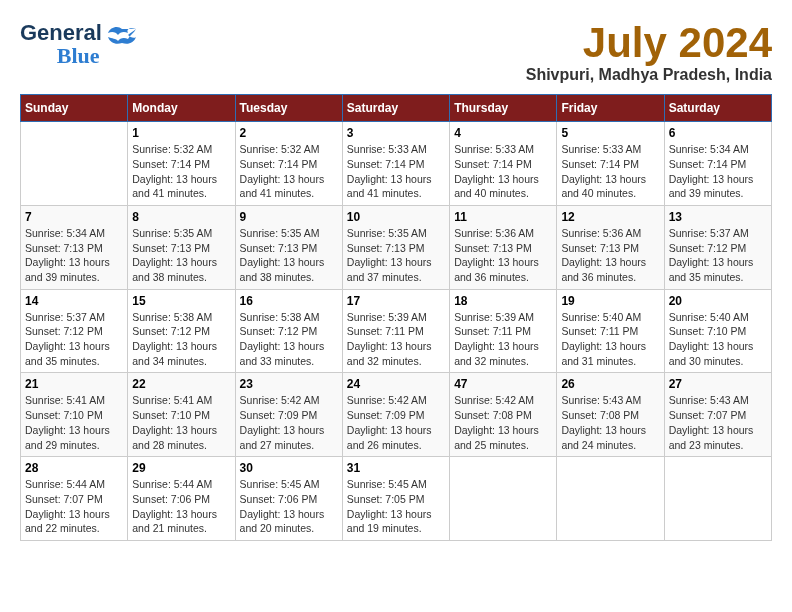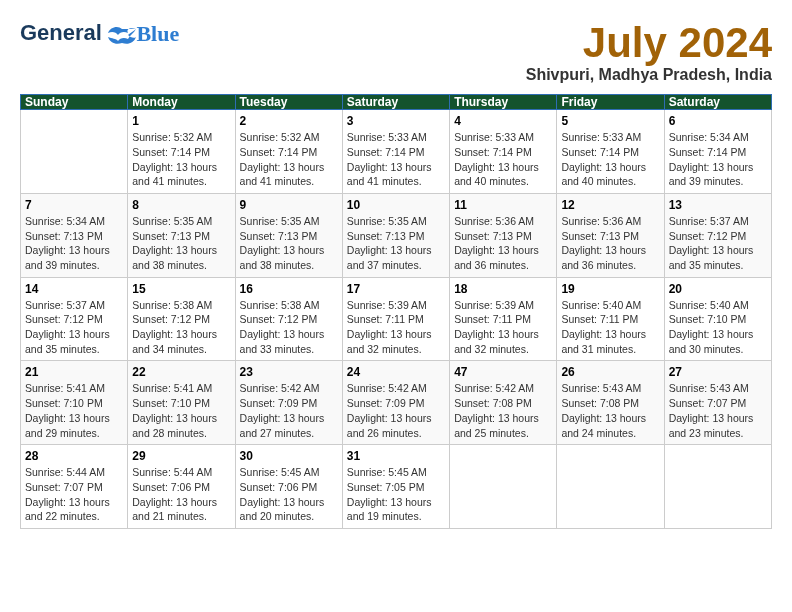--- a/index.html
+++ b/index.html
@@ -11,21 +11,22 @@
       padding: 20px;
     }
     .header-area {
       display: flex;
       justify-content: space-between;
       align-items: flex-start;
       margin-bottom: 10px;
     }
     .logo {
       display: flex;
-      align-items: flex-end;
+      flex-direction: column;
+      align-items: center;
     }
     .title-area {
       text-align: right;
     }
     .month-title {
       font-size: 42px;
       font-weight: bold;
       color: #a16207;
       line-height: 1.1;
     }
@@ -33,23 +34,23 @@
       font-size: 16px;
       color: #333;
       font-weight: bold;
     }
     .calendar-table {
       width: 100%;
       border-collapse: collapse;
       font-size: 11px;
     }
     .calendar-table th {
-      background-color: #14532d;
+      background-color: #7f1d1d;
       color: #fff;
-      padding: 0 4px;
+      padding: 6px 4px;
       text-align: left;
       font-size: 12px;
       border: 1px solid #2e6db4;
     }
     .calendar-table td {
       border: 1px solid #ccc;
       vertical-align: top;
       padding: 4px;
       height: 80px;
       width: calc(100% / 7);

